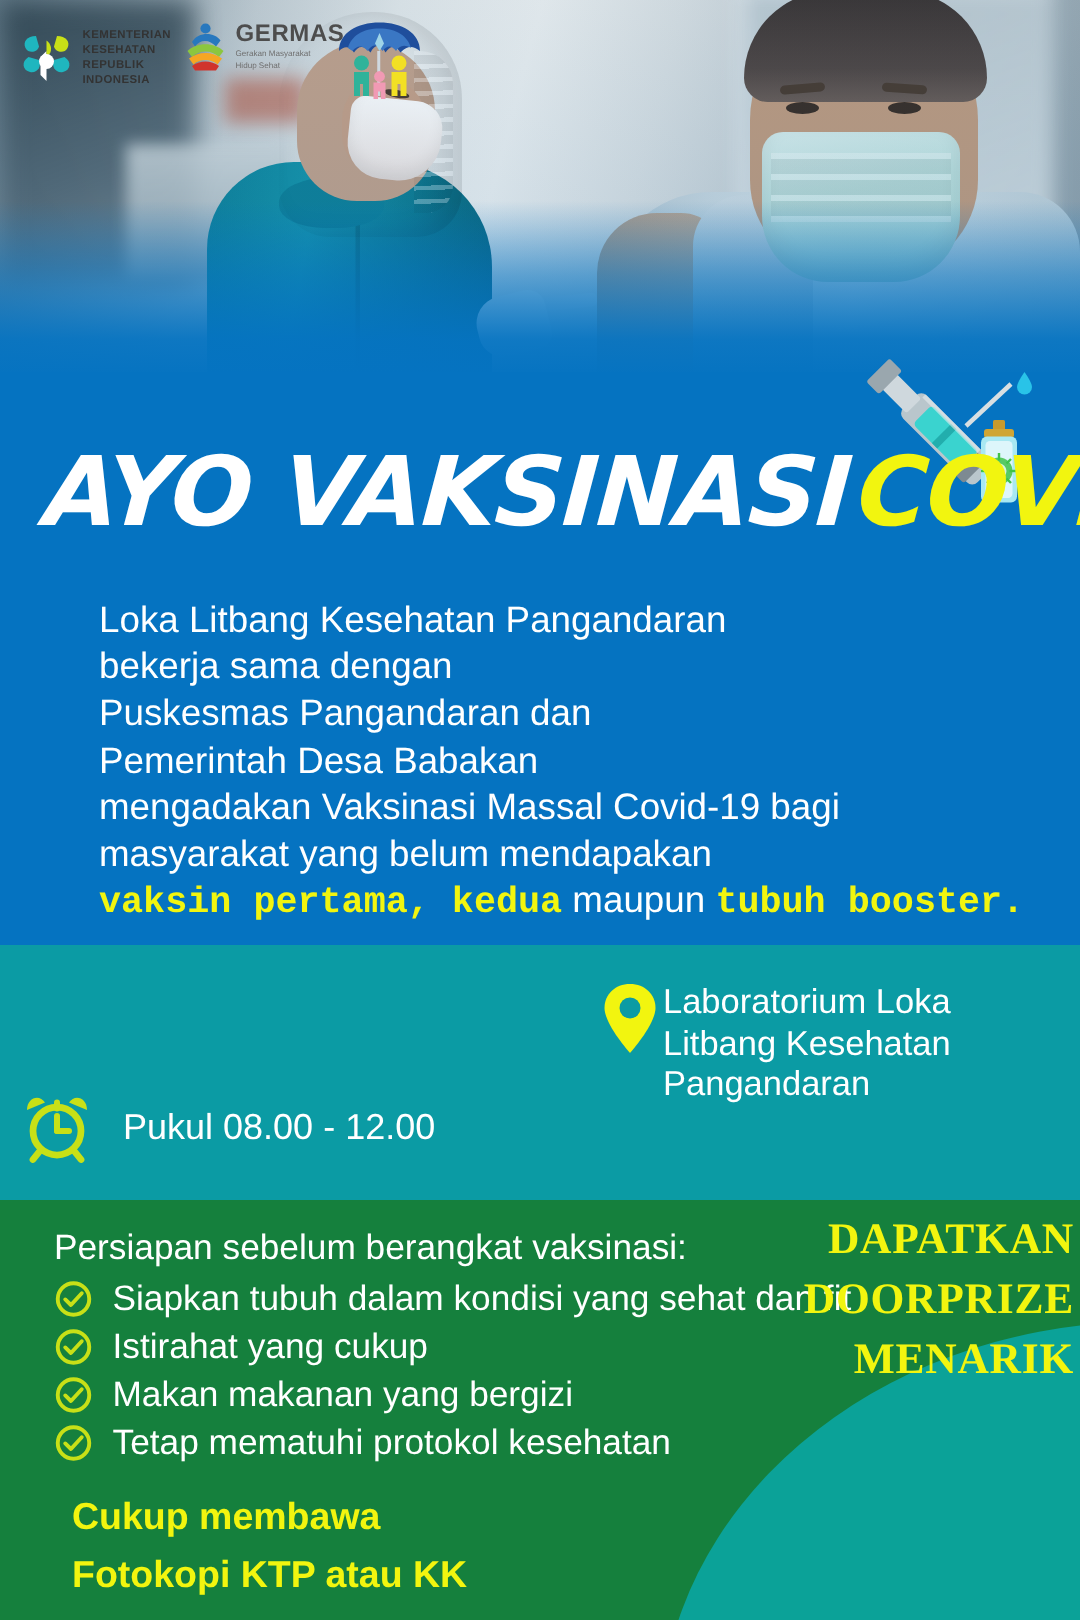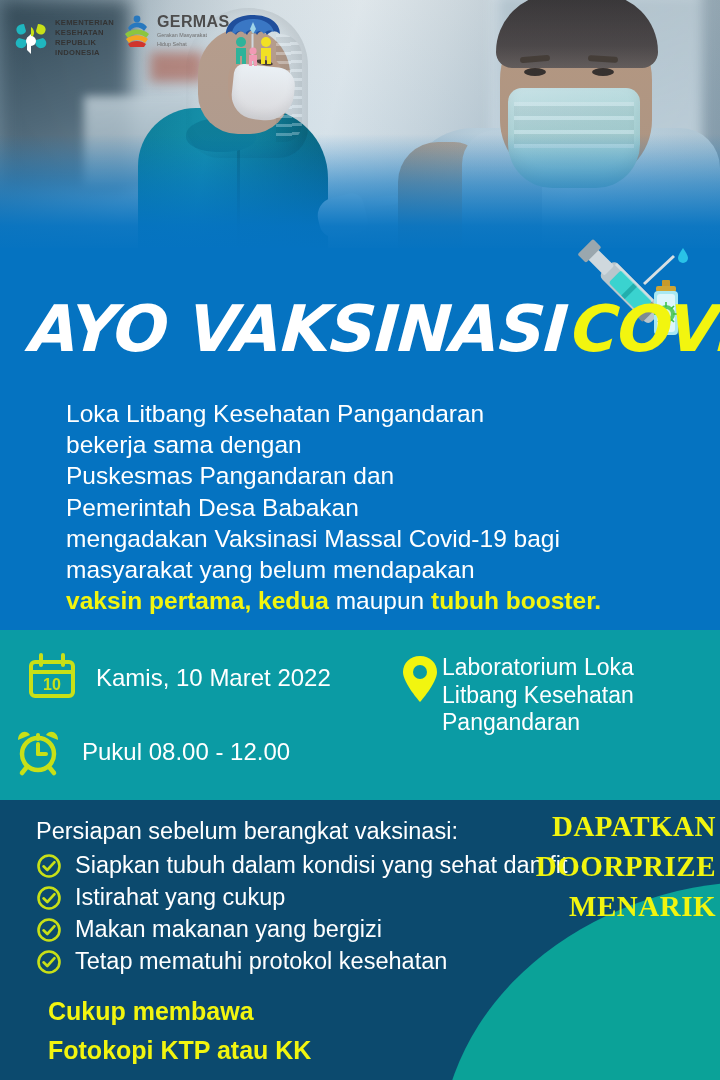--- a/index.html
+++ b/index.html
@@ -258,21 +258,21 @@
     font-size: 7.6px;
     font-weight: 700;
     line-height: 1.32;
     color: #333;
     letter-spacing: .3px;
   }
   .logo-germas {
     position: absolute;
     left: 122px; top: 14px;
     display: flex;
-    align-items: flex-start;
+    align-items: flex-end;
     gap: 5px;
   }
   .germas-name {
     font-size: 16px;
     font-weight: 700;
     color: #4d4d4d;
     letter-spacing: .4px;
     line-height: 1;
   }
   .germas-tag {
@@ -326,20 +326,21 @@
     left: 66px; top: 150px;
     width: 620px;
     color: #ffffff;
     font-size: 24.5px;
     line-height: 1.275;
     font-weight: 400;
   }
   .body-copy .hi {
     color: #f2f50f;
     font-weight: 700;
+    font-family: Liberation Mono, monospace;
   }
   .body-copy .plain { color: #ffffff; font-weight: 400; }
 
   
   .teal-band {
     position: absolute;
     left: 0; top: 630px;
     width: 720px; height: 170px;
     background: #0b9ba4;
   }
@@ -369,21 +370,21 @@
     line-height: 1.2;
     font-weight: 400;
     padding-top: 2px;
   }
 
   
   .bottom-blue {
     position: absolute;
     left: 0; top: 800px;
     width: 720px; height: 280px;
-    background: #0c4a6e;
+    background: #15803d;
     overflow: hidden;
   }
   .teal-blob {
     position: absolute;
     left: 440px; top: 82px;
     width: 620px; height: 520px;
     background: #0ba298;
     border-radius: 50% 0 0 0 / 50% 0 0 0;
     transform: rotate(-6deg);
   }
@@ -567,30 +568,20 @@
       <div>
         <span class="hi">vaksin pertama, kedua</span>
         <span class="plain">maupun</span>
         <span class="hi">tubuh booster.</span>
       </div>
     </div>
   </div>
 
   <div class="teal-band">
 
-    <div class="info-row date">
-      <svg width="52" height="52" viewBox="0 0 52 52">
-        <rect x="5" y="10" width="42" height="34" rx="4" fill="none" stroke="#c8e017" stroke-width="4"></rect>
-        <line x1="5" y1="20" x2="47" y2="20" stroke="#c8e017" stroke-width="4"></line>
-        <line x1="15" y1="3" x2="15" y2="13" stroke="#c8e017" stroke-width="4" stroke-linecap="round"></line>
-        <line x1="37" y1="3" x2="37" y2="13" stroke="#c8e017" stroke-width="4" stroke-linecap="round"></line>
-        <text x="26" y="38" text-anchor="middle" font-family="Liberation Sans, sans-serif" font-size="16" font-weight="700" fill="#c8e017">10</text>
-      </svg>
-      <div class="txt">Kamis, 10 Maret 2022</div>
-    </div>
 
     <div class="info-row time">
       <svg width="52" height="52" viewBox="0 0 52 52">
         <path d="M6 14 C6 6 14 3 18 9 Z" fill="#c8e017"></path>
         <path d="M46 14 C46 6 38 3 34 9 Z" fill="#c8e017"></path>
         <circle cx="26" cy="28" r="16" fill="none" stroke="#c8e017" stroke-width="4.5"></circle>
         <line x1="26" y1="28" x2="26" y2="18" stroke="#c8e017" stroke-width="4" stroke-linecap="round"></line>
         <line x1="26" y1="28" x2="34" y2="28" stroke="#c8e017" stroke-width="4" stroke-linecap="round"></line>
         <line x1="14" y1="42" x2="10" y2="47" stroke="#c8e017" stroke-width="4.5" stroke-linecap="round"></line>
         <line x1="38" y1="42" x2="42" y2="47" stroke="#c8e017" stroke-width="4.5" stroke-linecap="round"></line>

